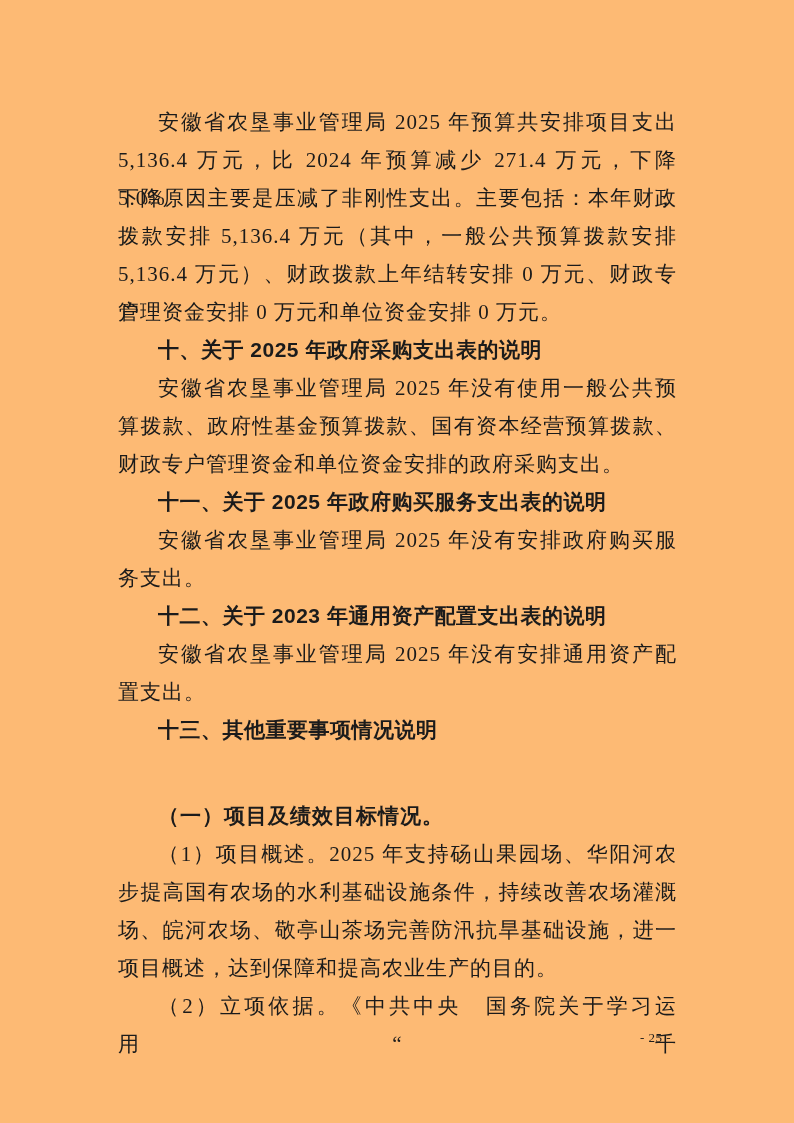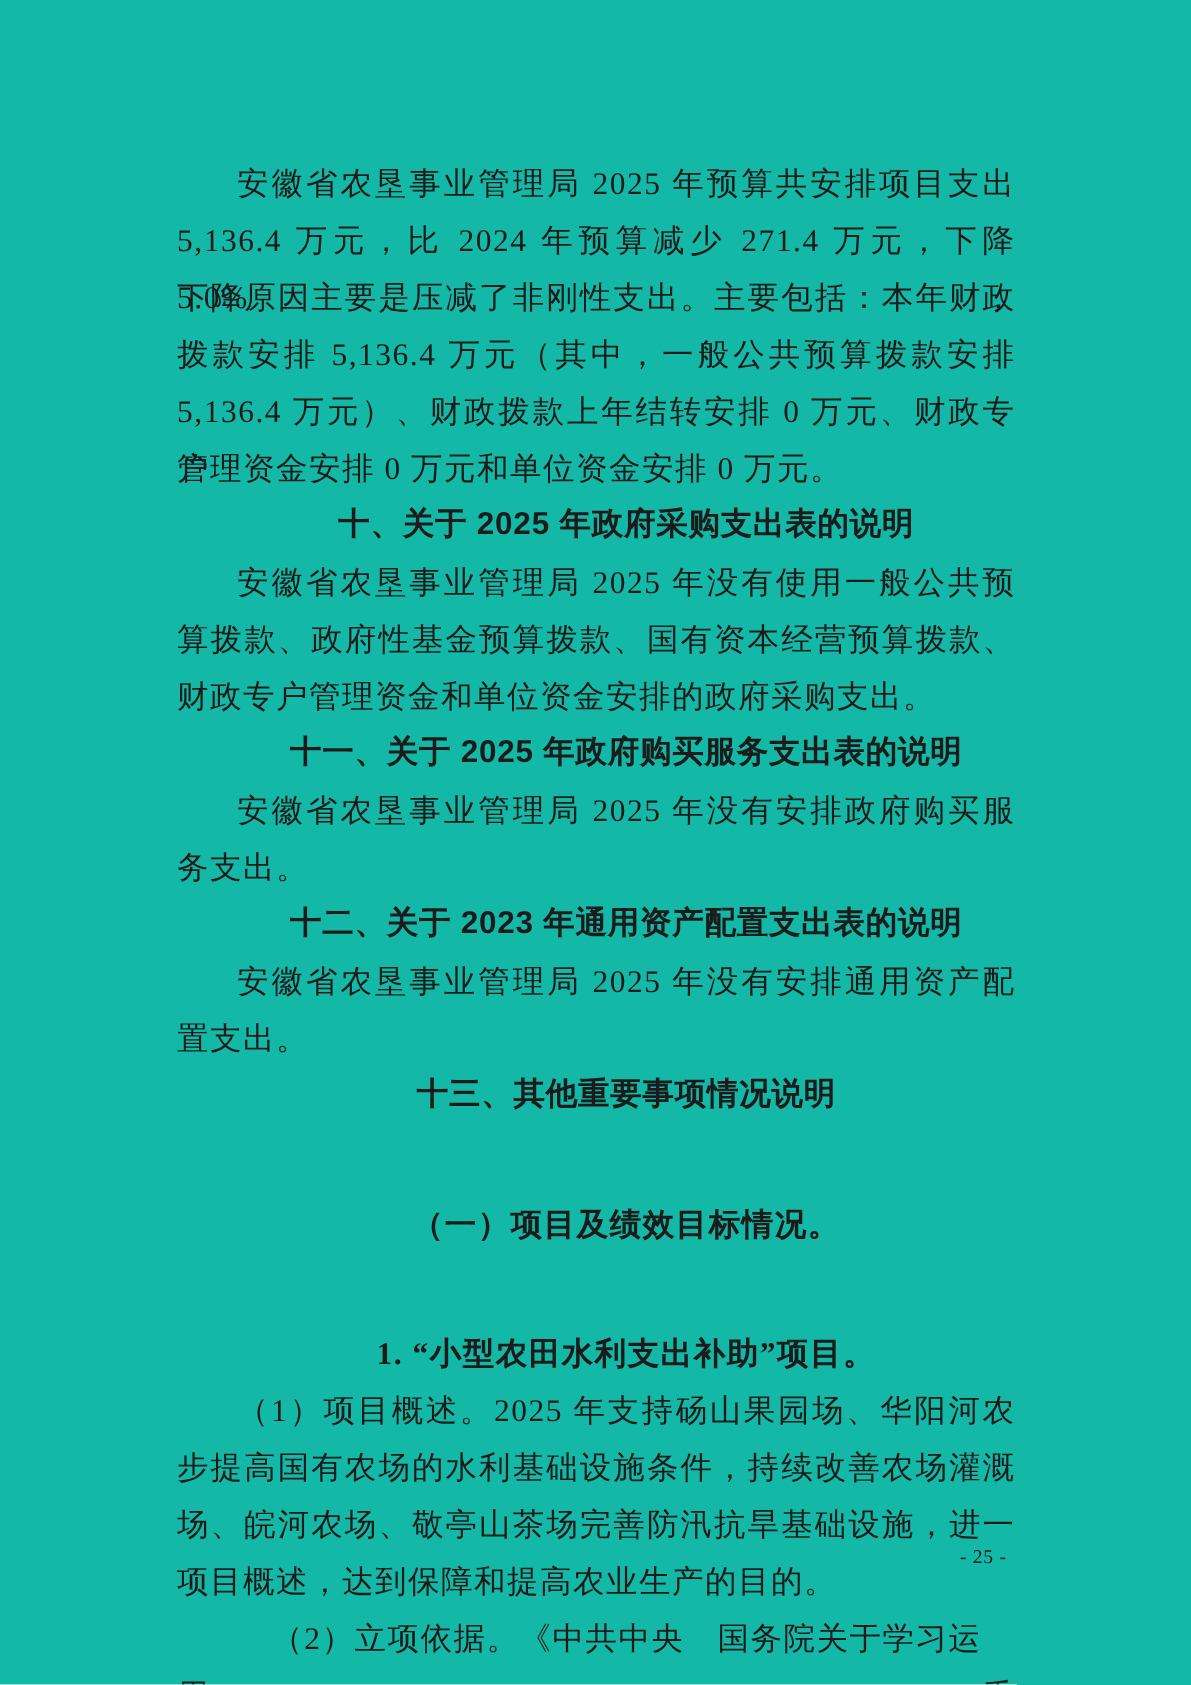--- a/index.html
+++ b/index.html
@@ -4,21 +4,21 @@
 <style>
   html, body {
     margin: 0;
     padding: 0;
     background: #ffffff;
   }
   .page {
     position: relative;
     width: 794px;
     height: 1123px;
-    background: #14b8a6;
+    background: #fdba74;
     color: #1b1b1b;
     font-family: "Liberation Serif", "DejaVu Serif", serif;
     overflow: hidden;
   }
   .content {
     position: absolute;
     left: 118px;
     top: 103px;
     width: 559px;
   }
@@ -30,21 +30,20 @@
     text-align: left;
     white-space: normal;
     overflow: visible;
   }
   .line.j {
     text-align: justify;
     text-align-last: justify;
   }
   .line.indent {
     text-indent: 40px;
-    text-align: center;
   }
   .line.heading {
     font-family: "Liberation Sans", "DejaVu Sans", sans-serif;
     font-weight: 700;
     letter-spacing: 0.5px;
   }
   .line.subheading {
     font-weight: 700;
     margin-top: 48px;
   }
@@ -75,21 +74,20 @@
       <div class="line body j">算拨款、政府性基金预算拨款、国有资本经营预算拨款、</div>
       <div class="line body">财政专户管理资金和单位资金安排的政府采购支出。</div>
       <div class="line heading indent">十一、关于 2025 年政府购买服务支出表的说明</div>
       <div class="line body indent j">安徽省农垦事业管理局 2025 年没有安排政府购买服</div>
       <div class="line body">务支出。</div>
       <div class="line heading indent">十二、关于 2023 年通用资产配置支出表的说明</div>
       <div class="line body indent j">安徽省农垦事业管理局 2025 年没有安排通用资产配</div>
       <div class="line body">置支出。</div>
       <div class="line heading indent">十三、其他重要事项情况说明</div>
       <div class="line subheading indent">（一）项目及绩效目标情况。</div>
-      <div class="line subheading indent">1. “小型农田水利支出补助”项目。</div>
       <div class="line body indent j">（1）项目概述。2025 年支持砀山果园场、华阳河农</div>
       <div class="line body j">步提高国有农场的水利基础设施条件，持续改善农场灌溉</div>
       <div class="line body j">场、皖河农场、敬亭山茶场完善防汛抗旱基础设施，进一</div>
       <div class="line body">项目概述，达到保障和提高农业生产的目的。</div>
       <div class="line body indent j">（2）立项依据。《中共中央　国务院关于学习运用“千</div>
     </div>
   <div class="page-number">- 25 -</div>
 </div>
 
 </body></html>

